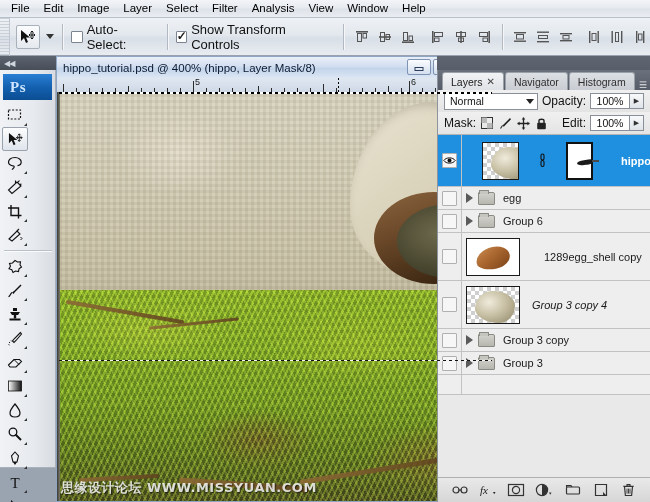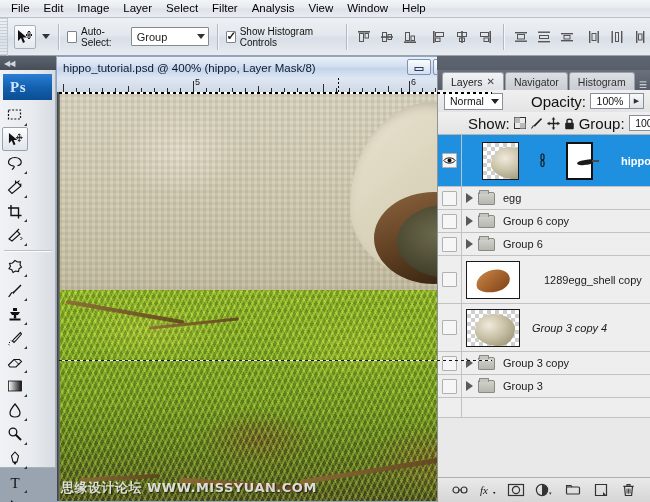--- a/index.html
+++ b/index.html
@@ -44,21 +44,21 @@
     border-right: 4px solid transparent; border-top: 5px solid #333; margin-left: 6px; }
   .ob-sep { width: 1px; height: 26px; background: #b2b9c2; margin: 0 8px;
     box-shadow: 1px 0 0 #f4f6f8; }
   .ob-check { width: 12px; height: 12px; background: #fff;
     border: 1px solid #7b8490; display:inline-block; vertical-align: middle;
     border-radius: 1px; position: relative; }
   .ob-check.checked::after {
     content: "\2713"; position: absolute; left: 0px; top: -3px;
     font-size: 12px; color: #1a1a1a; line-height: 14px; font-weight: bold;
   }
-  .ob-label { font-size: 10px; color: #111; margin: 0 5px 0 4px; }
+  .ob-label { font-size: 13px; color: #111; margin: 0 5px 0 4px; }
   .ob-select {
     height: 19px; min-width: 78px; background: #fff; border: 1px solid #848b95;
     display: flex; align-items: center; justify-content: space-between;
     padding: 0 3px 0 5px; font-size: 11px; color: #222; border-radius: 1px;
   }
   .ob-select .tri { width: 0;height:0;border-left:4px solid transparent;
     border-right:4px solid transparent;border-top:5px solid #333; margin-left:8px;}
   .align-grp { display: flex; align-items: center; gap: 3px; }
   .align-btn { width: 20px; height: 20px; display:flex; align-items:center;
     justify-content:center; border-radius:2px; }
@@ -201,21 +201,21 @@
   .blend-sel { width: 108px; height: 17px; background:#fff; border:1px solid #8a9099;
     display:flex; align-items:center; justify-content:space-between; padding: 0 3px 0 5px;
     font-size: 10.5px; color:#111; }
   .blend-sel .tri { width:0;height:0;border-left:4px solid transparent;
     border-right:4px solid transparent;border-top:5px solid #222;}
   .num-box { width: 40px; height: 16px; background:#fff; border:1px solid #8a9099;
     font-size: 10.5px; display:flex; align-items:center; justify-content:center; color:#111;}
   .spin { width: 14px; height: 16px; border:1px solid #8a9099; border-left:none;
     background: linear-gradient(to bottom,#f8f9fa,#dfe3e8);
     display:flex;align-items:center;justify-content:center;}
-  .lbl { font-size: 15px; color:#111;margin-left:24px; }
+  .lbl { font-size: 12px; color:#111; }
   .lock-icon { width:14px; height:14px; display:flex; align-items:center; justify-content:center;}
   .layers-list { position:absolute; left:0; top:76px; width:213px; height: 311px;
     background: #e9e9e9; overflow: hidden; border-top: 1px solid #b4b4b4;}
   .layer { display:flex; align-items:center; border-bottom: 1px solid #c2c2c2;
     background: #eeeeee; }
   .layer.selected { background: #1f8fe0; }
   .eye-cell { width: 24px; min-width:24px; height: 100%;
     display:flex; align-items:center; justify-content:center;
     border-right: 1px solid #c2c2c2; align-self: stretch; }
   .eye-box { width: 15px; height: 15px; border: 1px solid #b0b0b0; background:#f6f6f6;
@@ -287,29 +287,25 @@
                  M13,10 L11.5,8.5 M13,10 L14.5,8.5 M10,6 L11.5,4.5 M10,6 L11.5,7.5
                  M16,6 L14.5,4.5 M16,6 L14.5,7.5" stroke="#111" stroke-width="1" fill="none"></path>
       </svg>
     </div>
     <div class="drop-tri"></div>
 
     <div class="ob-sep"></div>
 
     <span class="ob-check"></span>
     <span class="ob-label">Auto-Select:</span>
-    <div class="ob-select">
-      <span>Group</span>
-      <span class="tri"></span>
-    </div>
 
     <div class="ob-sep"></div>
 
     <span class="ob-check checked"></span>
-    <span class="ob-label">Show Histogram Controls</span>
+    <span class="ob-label">Show Transform Controls</span>
 
     <div class="ob-sep"></div>
 
     <div class="align-grp">
       <div class="align-btn">
         <svg width="14" height="14" viewBox="0 0 14 14">
           <rect x="1" y="1" width="12" height="1.6" fill="#555"></rect>
           <rect x="2.5" y="3.5" width="4" height="8" fill="none" stroke="#555"></rect>
           <rect x="8" y="3.5" width="3.5" height="4.5" fill="none" stroke="#555"></rect>
         </svg>
@@ -676,21 +672,21 @@
       <span class="lbl">Opacity:</span>
       <div style="display:flex;">
         <div class="num-box">100%</div>
         <div class="spin">
           <span style="font-size:7px;color:#333;">▶</span>
         </div>
       </div>
     </div>
 
     <div class="prow" style="height:22px;">
-      <span class="lbl">Show:</span>
+      <span class="lbl">Mask:</span>
       <div class="lock-icon">
         <svg width="12" height="12" viewBox="0 0 12 12">
           <rect x="0.5" y="0.5" width="11" height="11" fill="none" stroke="#333"></rect>
           <rect x="0.5" y="0.5" width="5.5" height="5.5" fill="#b9b9b9"></rect>
           <rect x="6" y="6" width="5.5" height="5.5" fill="#b9b9b9"></rect>
         </svg>
       </div>
       <div class="lock-icon">
         <svg width="13" height="12" viewBox="0 0 13 12">
           <path d="M11,1 L5,7 L3.5,8.5 L4.8,9.8 L6.2,8.3 L12,2.3 Z" fill="#222"></path>
@@ -703,21 +699,21 @@
           <path d="M6.5,0.5 L4.6,2.6 L8.4,2.6 Z M6.5,12.5 L4.6,10.4 L8.4,10.4 Z
                    M0.5,6.5 L2.6,4.6 L2.6,8.4 Z M12.5,6.5 L10.4,4.6 L10.4,8.4 Z" fill="#222"></path>
         </svg>
       </div>
       <div class="lock-icon">
         <svg width="11" height="13" viewBox="0 0 11 13">
           <path d="M3,6 L3,3.6 C3,1.8 8,1.8 8,3.6 L8,6" fill="none" stroke="#222" stroke-width="1.4"></path>
           <rect x="1.2" y="5.8" width="8.6" height="6.4" rx="1" fill="#222"></rect>
         </svg>
       </div>
-      <span class="lbl" style="margin-left:auto;">Group:</span>
+      <span class="lbl" style="margin-left:auto;">Edit:</span>
       <div style="display:flex;">
         <div class="num-box">100%</div>
         <div class="spin">
           <span style="font-size:7px;color:#333;">▶</span>
         </div>
       </div>
     </div>
 
     <div class="layers-list" style="top:64px; height:343px;">
 
@@ -746,28 +742,20 @@
 
       <div class="layer" style="height:23px;">
         <div class="eye-cell">
           <div class="eye-box"></div>
         </div>
         <span class="disc-tri"></span>
         <span class="folder"></span>
         <span class="lname">egg</span>
       </div>
 
-      <div class="layer" style="height:23px;">
-        <div class="eye-cell">
-          <div class="eye-box"></div>
-        </div>
-        <span class="disc-tri"></span>
-        <span class="folder"></span>
-        <span class="lname">Group 6 copy</span>
-      </div>
 
       <div class="layer" style="height:23px;">
         <div class="eye-cell">
           <div class="eye-box"></div>
         </div>
         <span class="disc-tri"></span>
         <span class="folder"></span>
         <span class="lname">Group 6</span>
       </div>
 

